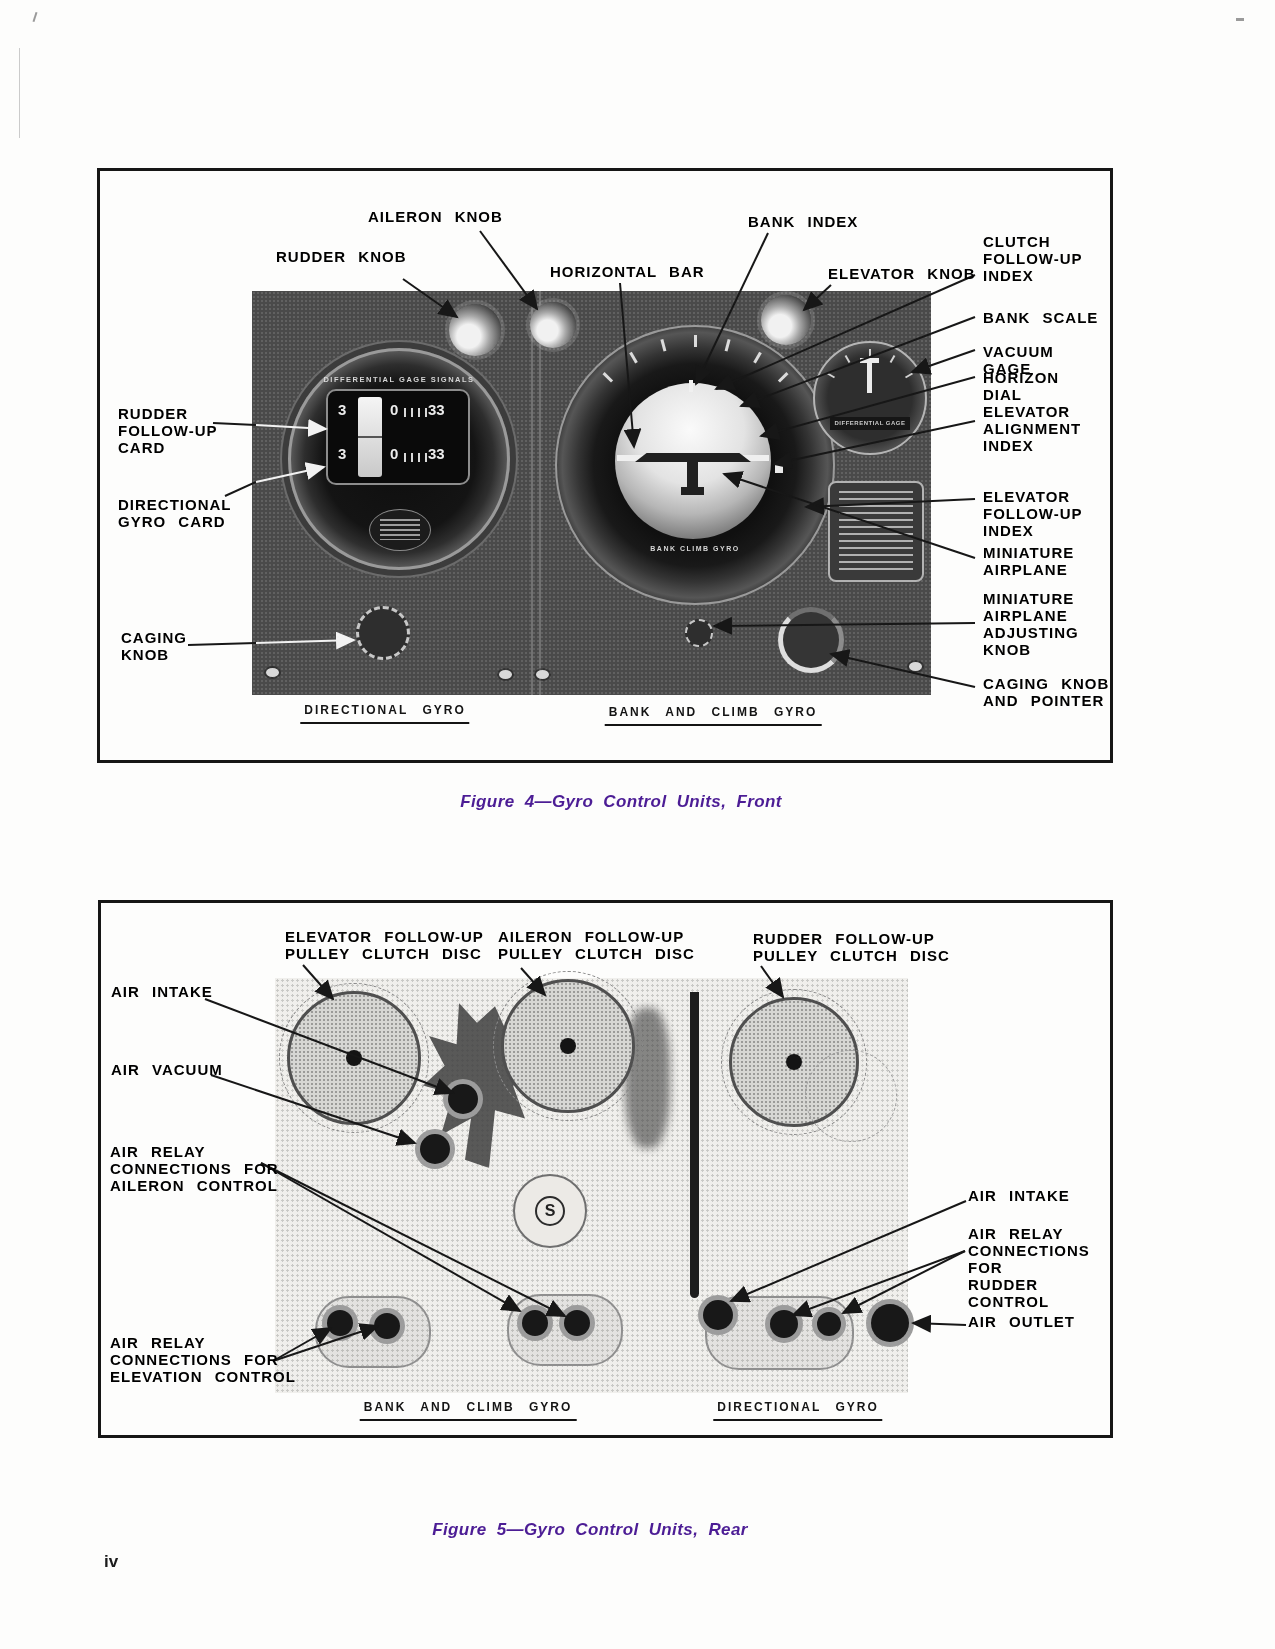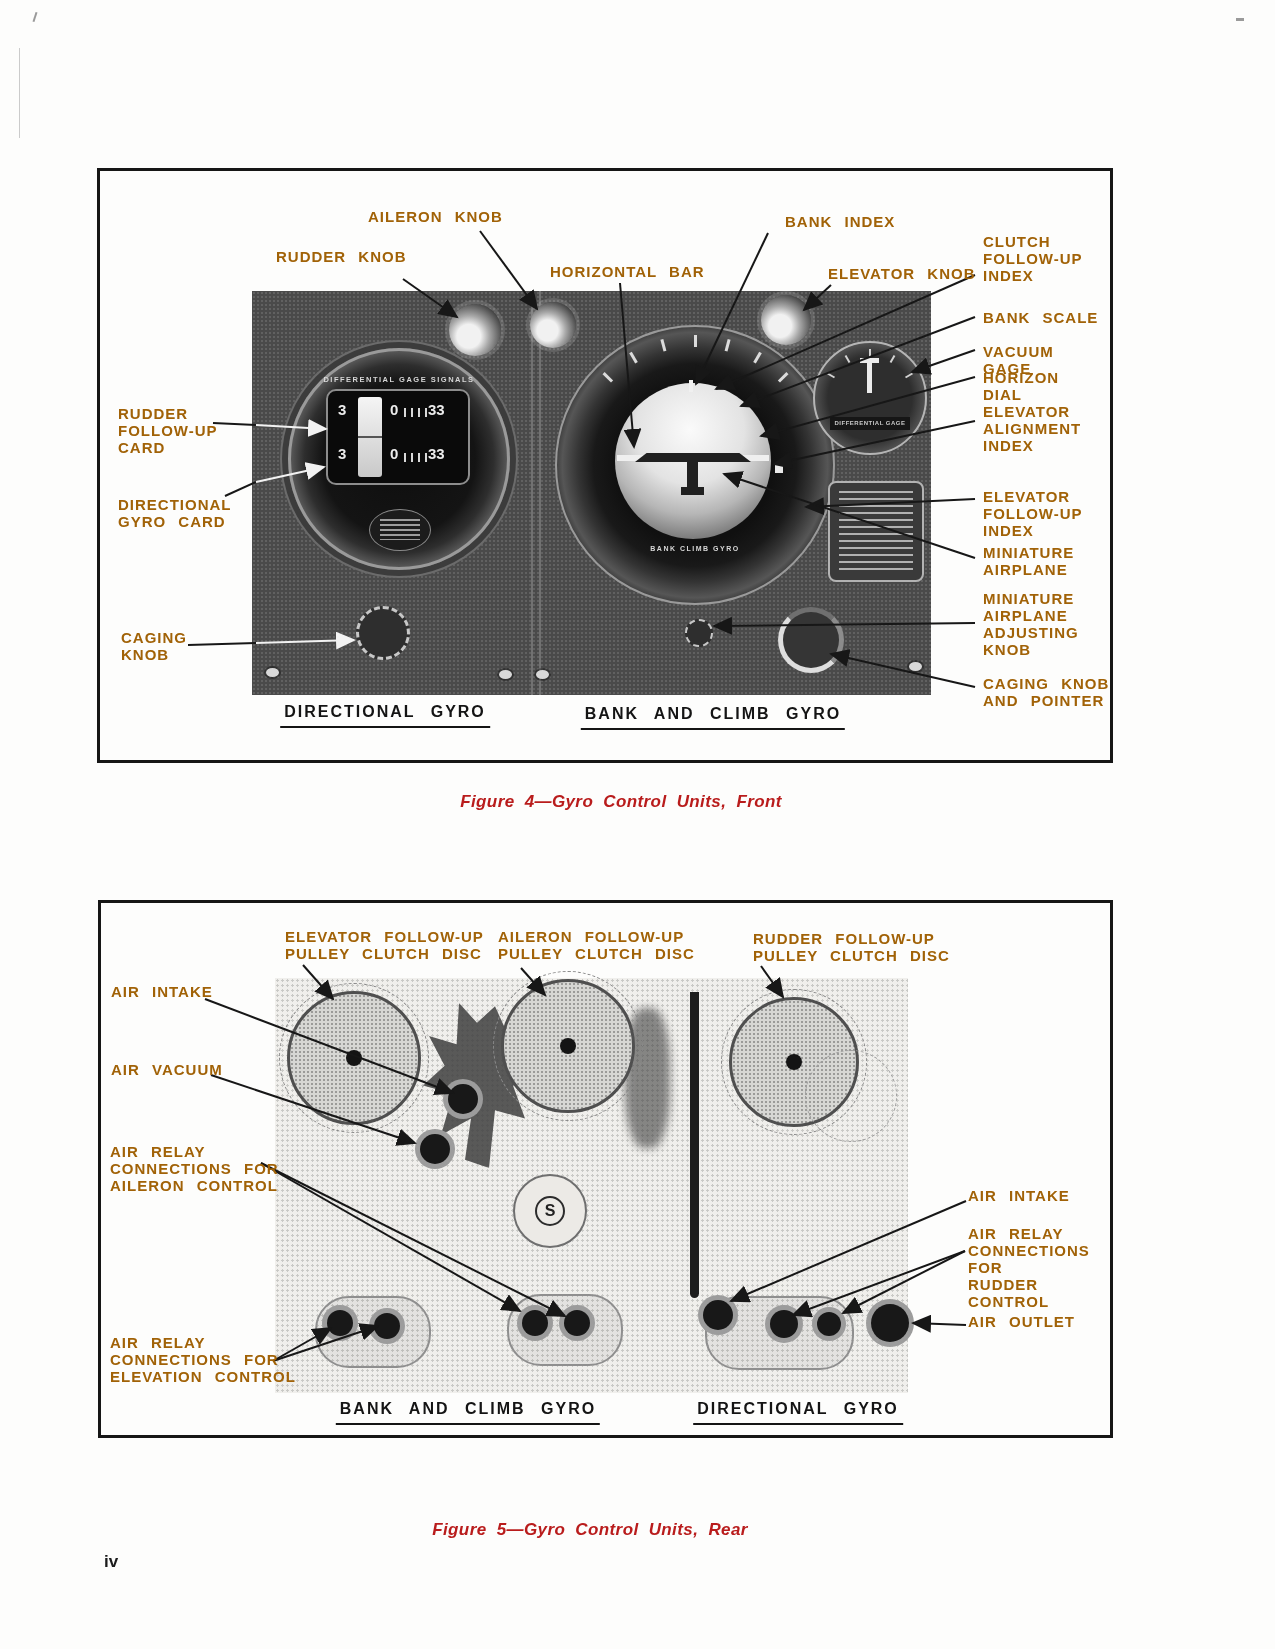--- a/index.html
+++ b/index.html
@@ -4,26 +4,26 @@
 <style>
   html,body{margin:0;padding:0;background:#e9e9e9;}
   .page{position:relative;width:1275px;height:1649px;background:#fdfdfc;
         font-family:"Liberation Sans",sans-serif;color:#1b1b1b;overflow:hidden;}
   
   .frame{position:absolute;border:3px solid #161616;background:#fdfdfc;}
   .fig4{left:97px;top:168px;width:1010px;height:589px;}
   .fig5{left:98px;top:900px;width:1009px;height:532px;}
   
   .lbl{position:absolute;font-size:15px;font-weight:bold;letter-spacing:1px;
-       word-spacing:7px;line-height:17px;white-space:pre-line;color:#a16207;z-index:5;}
-  .panelcap{position:absolute;font-size:16px;font-weight:bold;letter-spacing:2px;
+       word-spacing:7px;line-height:17px;white-space:pre-line;color:#000000;z-index:5;}
+  .panelcap{position:absolute;font-size:12px;font-weight:bold;letter-spacing:2px;
        word-spacing:9px;color:#141414;border-bottom:2px solid #141414;
        padding:0 4px 5px 4px;transform:translateX(-50%);white-space:nowrap;z-index:5;}
   .figcap{position:absolute;font-style:italic;font-weight:bold;font-size:17px;
-       letter-spacing:.4px;word-spacing:5px;color:#b91c1c;transform:translateX(-50%);white-space:nowrap;}
+       letter-spacing:.4px;word-spacing:5px;color:#4c1d95;transform:translateX(-50%);white-space:nowrap;}
   .pagenum{position:absolute;left:104px;top:1552px;font-size:17px;font-weight:bold;}
   
   svg.leaders{position:absolute;left:0;top:0;z-index:4;}
   svg.leaders line{stroke:#171717;stroke-width:2;}
   svg.leaders line.w{stroke:#f2f2f2;}
   
   .f4photo{position:absolute;left:152px;top:120px;width:679px;height:404px;
        background-color:#4a4a4a;
        background-image:radial-gradient(rgba(255,255,255,.13) 1px,transparent 1.3px);
        background-size:4px 4px;z-index:1;}
@@ -208,21 +208,21 @@
       <line x1="875" y1="516" x2="731" y2="483" marker-end="url(#ah)"></line>
       <line x1="113" y1="252" x2="156" y2="254"></line>
       <line class="w" x1="156" y1="254" x2="226" y2="258" marker-end="url(#ahw)"></line>
       <line x1="125" y1="325" x2="156" y2="311"></line>
       <line class="w" x1="156" y1="311" x2="224" y2="296" marker-end="url(#ahw)"></line>
       <line x1="88" y1="474" x2="156" y2="472"></line>
       <line class="w" x1="156" y1="472" x2="254" y2="469" marker-end="url(#ahw)"></line>
     </svg>
 
     <div class="lbl" style="left:268px;top:37px;">AILERON KNOB</div>
-    <div class="lbl" style="left:685px;top:42px;">BANK INDEX</div>
+    <div class="lbl" style="left:648px;top:42px;">BANK INDEX</div>
     <div class="lbl" style="left:176px;top:77px;">RUDDER KNOB</div>
     <div class="lbl" style="left:450px;top:92px;">HORIZONTAL BAR</div>
     <div class="lbl" style="left:728px;top:94px;">ELEVATOR KNOB</div>
     <div class="lbl" style="left:883px;top:62px;">CLUTCH
 FOLLOW-UP
 INDEX</div>
     <div class="lbl" style="left:883px;top:138px;">BANK SCALE</div>
     <div class="lbl" style="left:883px;top:172px;">VACUUM GAGE</div>
     <div class="lbl" style="left:883px;top:198px;">HORIZON DIAL</div>
     <div class="lbl" style="left:883px;top:232px;">ELEVATOR

